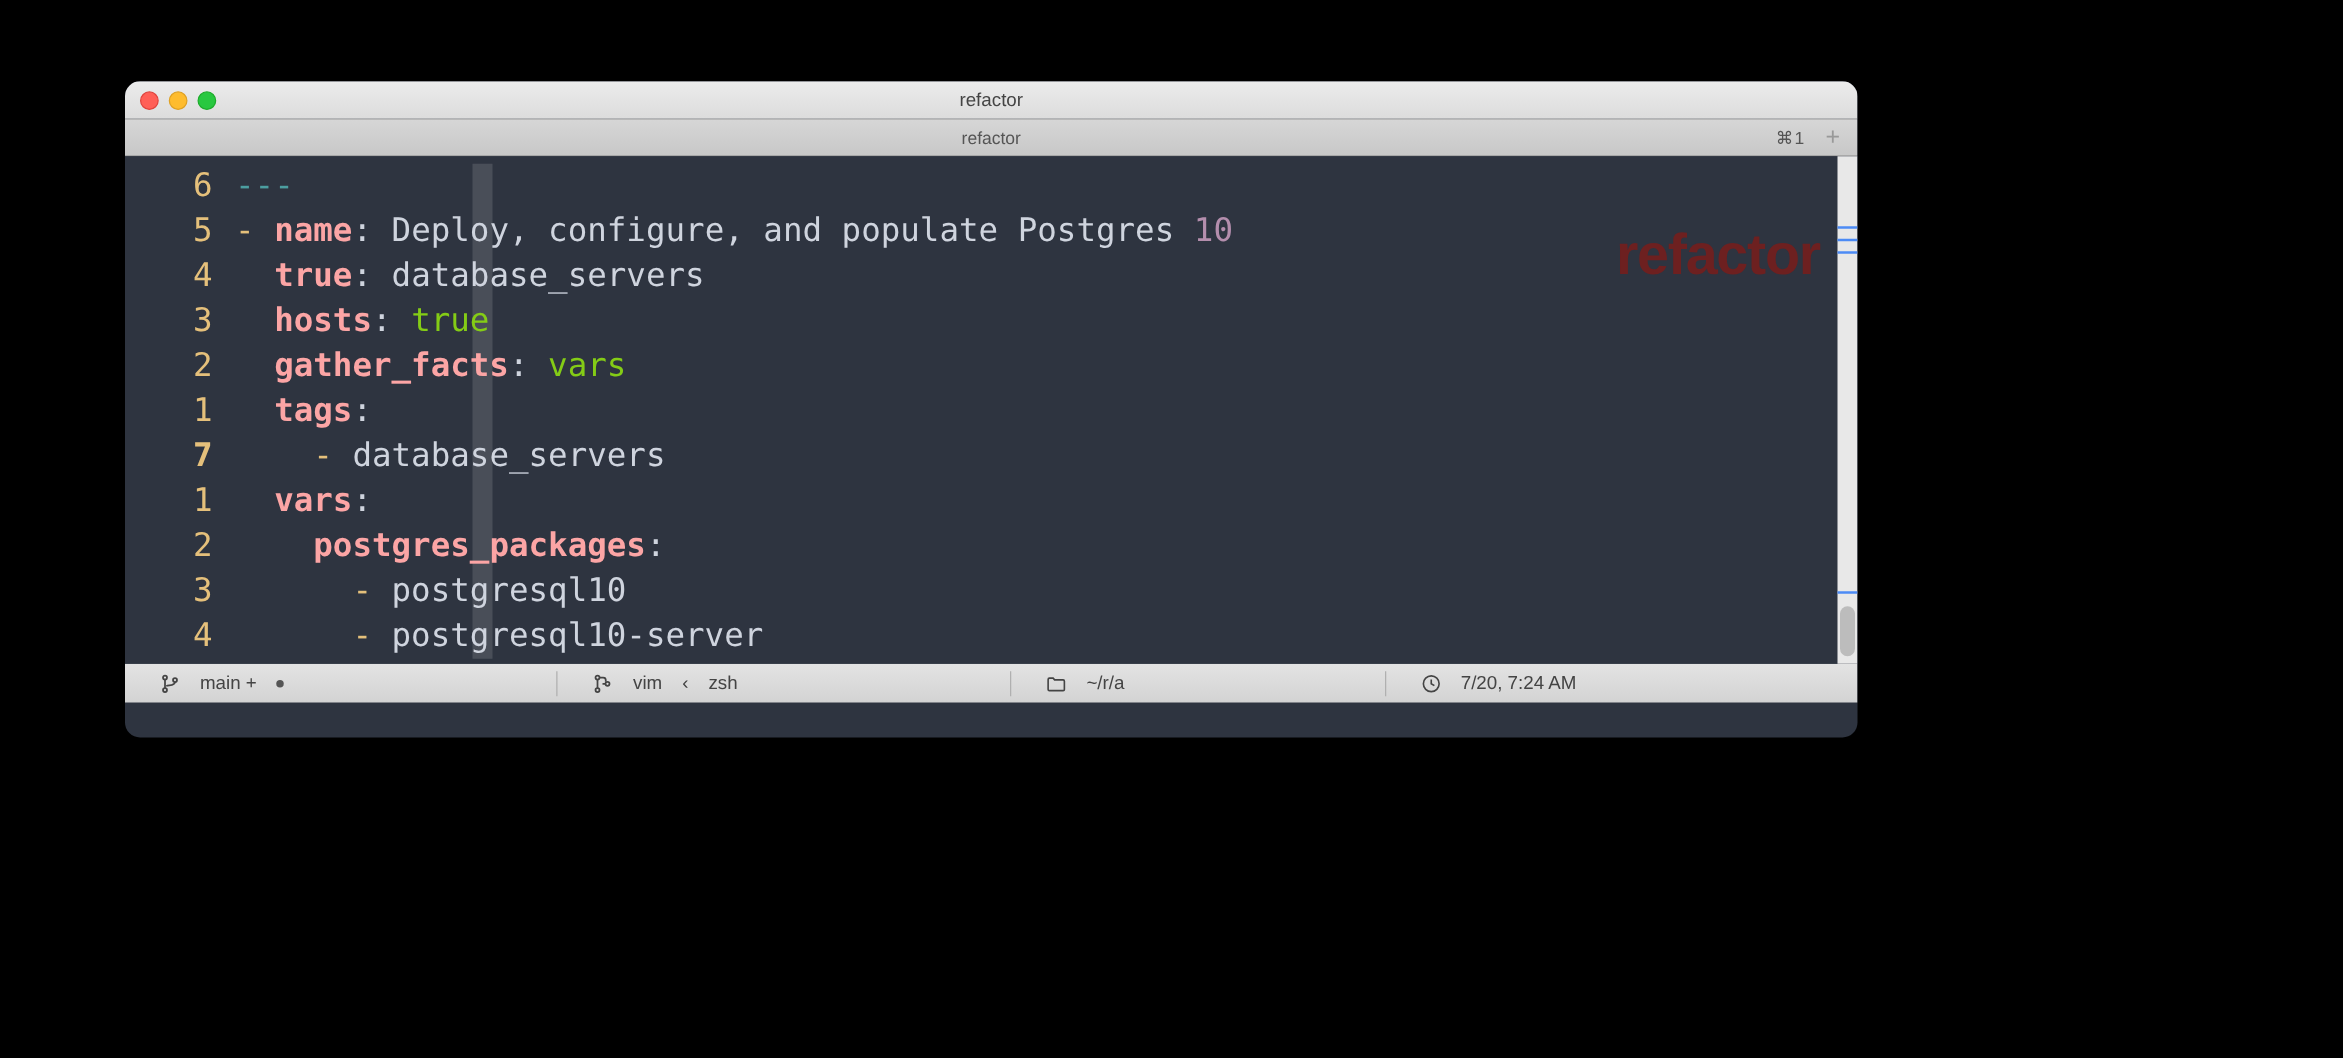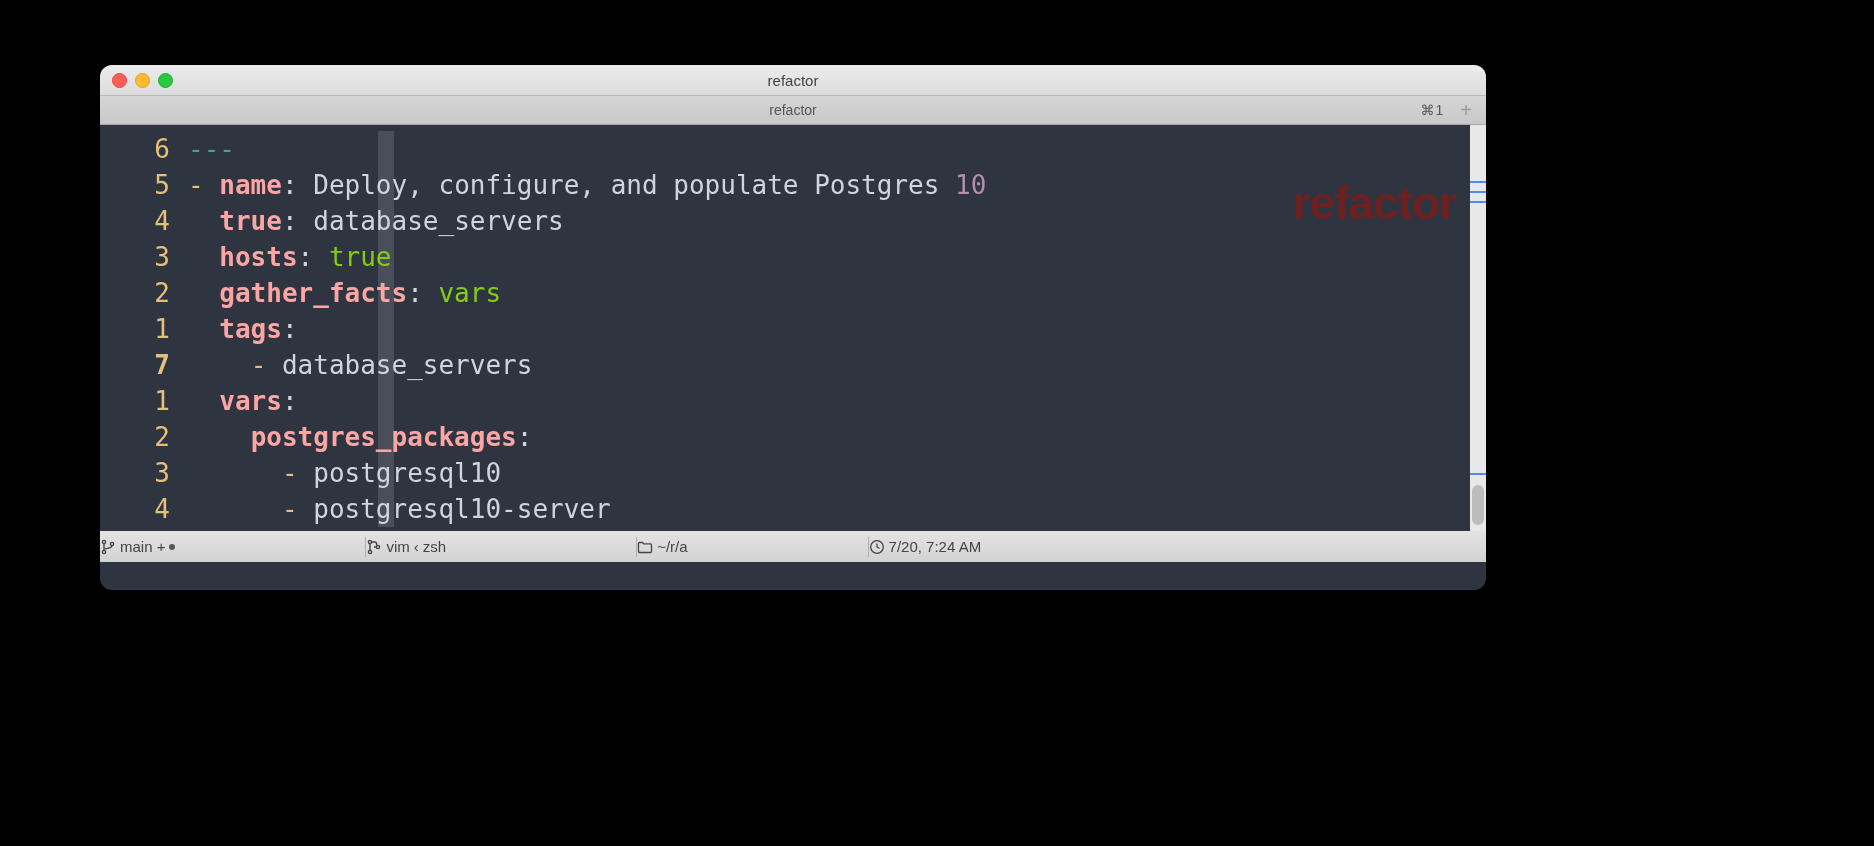--- a/index.html
+++ b/index.html
@@ -31,21 +31,21 @@
   .cursorcol{position:absolute;left:278px;top:6px;width:16px;height:396px;background:rgba(200,200,200,.18);}
   .code{flex:1;}
   .c-dash{color:#e5c07b;}
   .c-key{color:#fca5a5;font-weight:600;margin-top:20px;}
   .c-val{color:#cfd4de;}
   .c-bool{color:#84cc16;}
   .c-num{color:#b48ead;margin-top:33px;}
   .c-comment{color:#4c9ea0;}
   
   .status{height:31px;background:linear-gradient(#e3e3e3,#d3d3d3);display:flex;align-items:center;font-size:15px;color:#444;}
-  .seg{display:flex;align-items:center;gap:4px;padding:0 0;height:100%;}
+  .seg{display:flex;align-items:center;gap:16px;padding:0 28px;height:100%;}
   .sep{width:1px;height:20px;background:#b0b0b0;}
   .status svg{width:16px;height:16px;flex-shrink:0;}
   .dot{width:6px;height:6px;border-radius:50%;background:#555;}
 </style>
 </head>
 <body>
 
 <div class="window">
 
   <div class="titlebar">

